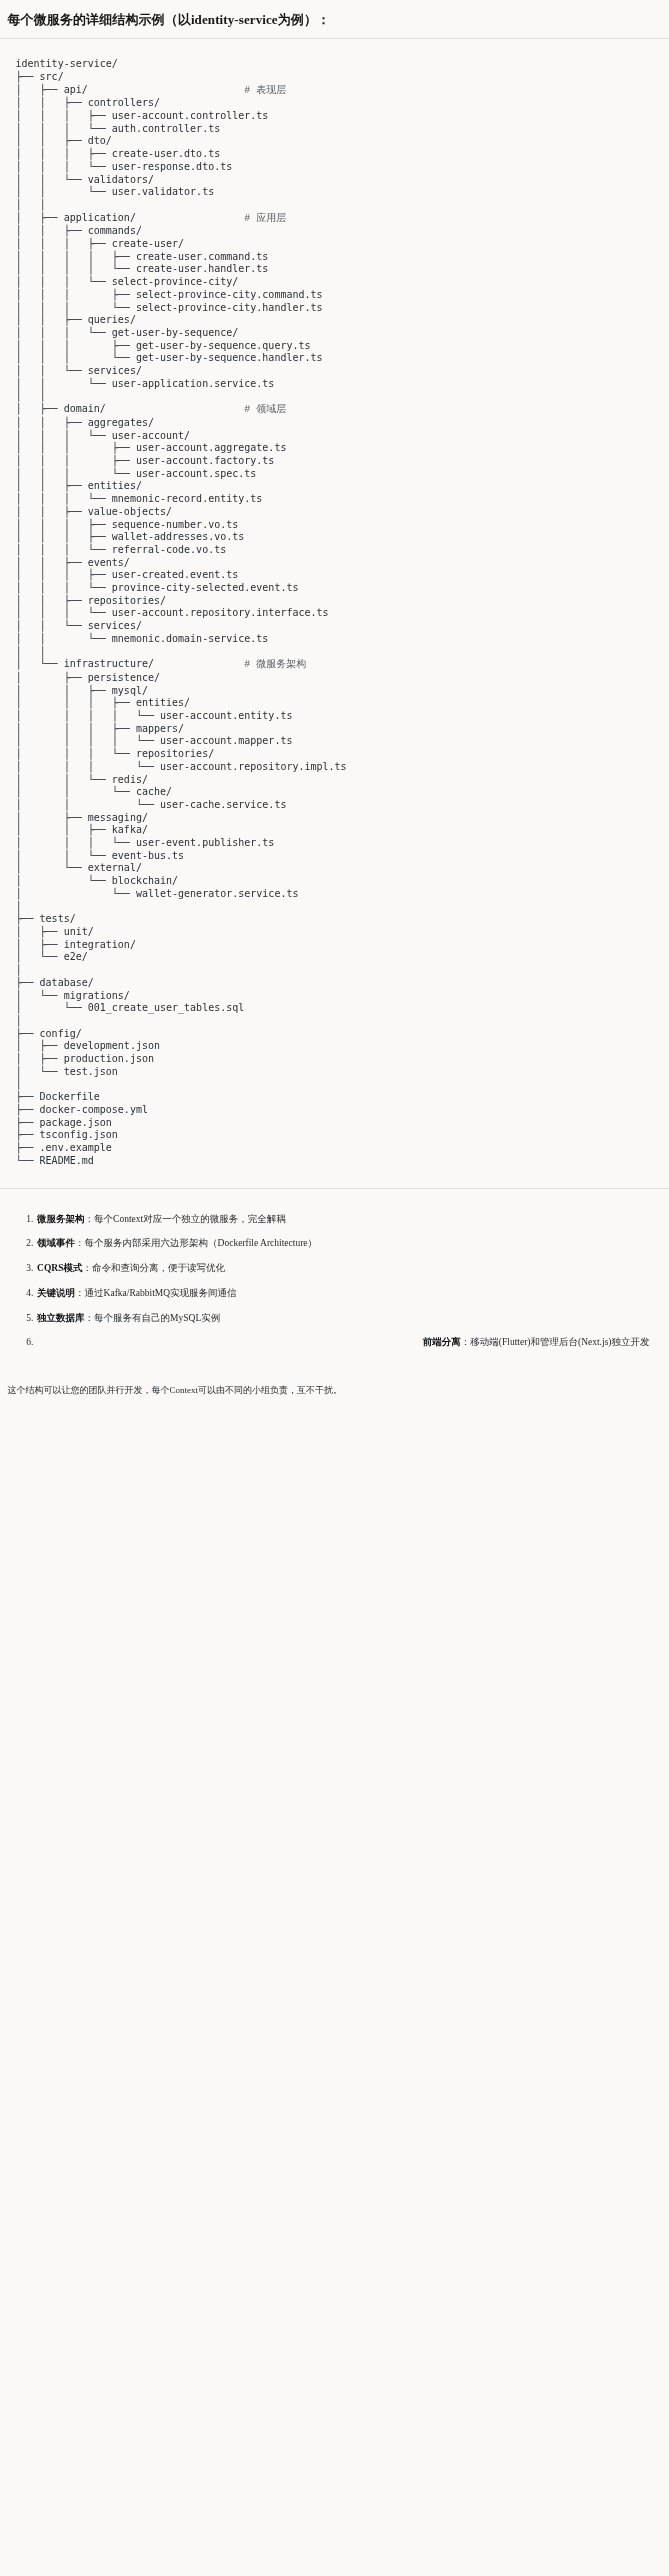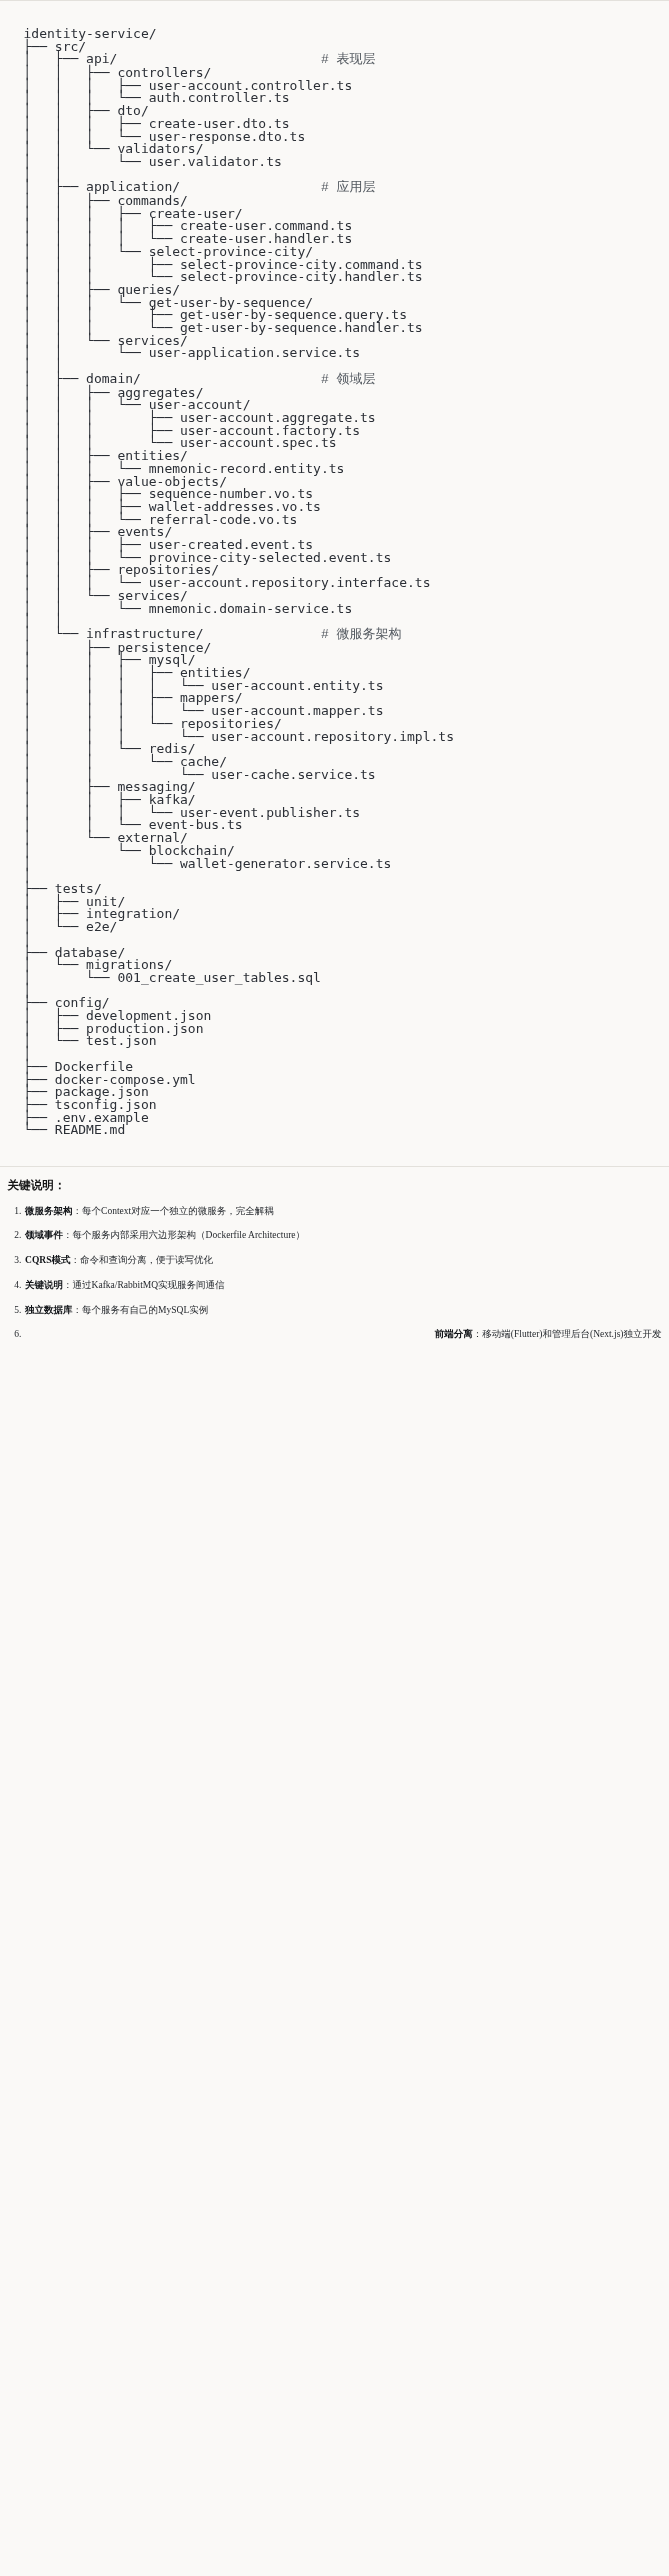--- a/index.html
+++ b/index.html
@@ -42,45 +42,45 @@
   }
 
   
   .code-block {
     background: #faf9f7;
     padding: 11.3px 7.5px 12.5px 7.5px;
     margin: 0;
   }
   pre.tree {
     font-family: "DejaVu Sans Mono", "Liberation Mono", monospace;
-    font-size: 13px;
+    font-size: 10px;
     line-height: 12.7px;
     color: #2b2f36;
-    margin: 16px;
+    margin: 8px;
     padding: 0;
     white-space: pre;
     letter-spacing: 0px;
     tab-size: 4;
   }
   pre.tree .cmt { color: #52585f; font-family: Liberation Mono, monospace; }
 
   
   .keypoints {
     padding: 11.3px 7.5px 10px 7.5px;
   }
   .kp-title {
     font-family: "Liberation Serif", "DejaVu Serif", serif;
     font-weight: bold;
     font-size: 11.6px;
     color: #161616;
     margin: 0 0 8.8px 0;
     line-height: 1.5;
   }
   ol.kp-list {
-    margin: 0;
+    margin: 12px;
     padding: 0 0 0 16.3px;
     list-style: decimal;
   }
   ol.kp-list > li {
     font-family: "Liberation Serif", "DejaVu Serif", serif;
     font-size: 9.5px;
     line-height: 1.55;
     color: #1f2328;
     margin: 0 0 10px 0;
     padding-left: 1.3px;
@@ -99,20 +99,21 @@
     color: #1f2328;
     padding: 11.3px 7.5px 13.8px 7.5px;
     margin: 0;
   }
 </style>
 </head>
 <body>
 
 <div class="page">
 
+  <h2 class="doc-heading">每个微服务的详细结构示例（以identity-service为例）：</h2>
 
   <div class="rule"></div>
 
   <div class="code-block">
     <pre class="tree">identity-service/
 ├── src/
 │   ├── api/                          <span class="cmt"># 表现层</span>
 │   │   ├── controllers/
 │   │   │   ├── user-account.controller.ts
 │   │   │   └── auth.controller.ts
@@ -195,26 +196,26 @@
 ├── docker-compose.yml
 ├── package.json
 ├── tsconfig.json
 ├── .env.example
 └── README.md</pre>
   </div>
 
   <div class="rule"></div>
 
   <div class="keypoints">
-    <div class="kp-title">关键说明：</div>
     <ol class="kp-list">
         <li><span class="kp-term">微服务架构</span><span class="kp-desc">：每个Context对应一个独立的微服务，完全解耦</span></li>
         <li><span class="kp-term">领域事件</span><span class="kp-desc">：每个服务内部采用六边形架构（Dockerfile Architecture）</span></li>
         <li><span class="kp-term">CQRS模式</span><span class="kp-desc">：命令和查询分离，便于读写优化</span></li>
         <li><span class="kp-term">关键说明</span><span class="kp-desc">：通过Kafka/RabbitMQ实现服务间通信</span></li>
         <li><span class="kp-term">独立数据库</span><span class="kp-desc">：每个服务有自己的MySQL实例</span></li>
         <li><span class="kp-term">前端分离</span><span class="kp-desc">：移动端(Flutter)和管理后台(Next.js)独立开发</span></li>
       </ol>
   </div>
 
+  <p class="closing">这个结构可以让您的团队并行开发，每个Context可以由不同的小组负责，互不干扰。</p>
 
 </div>
 
 
 </body></html>

